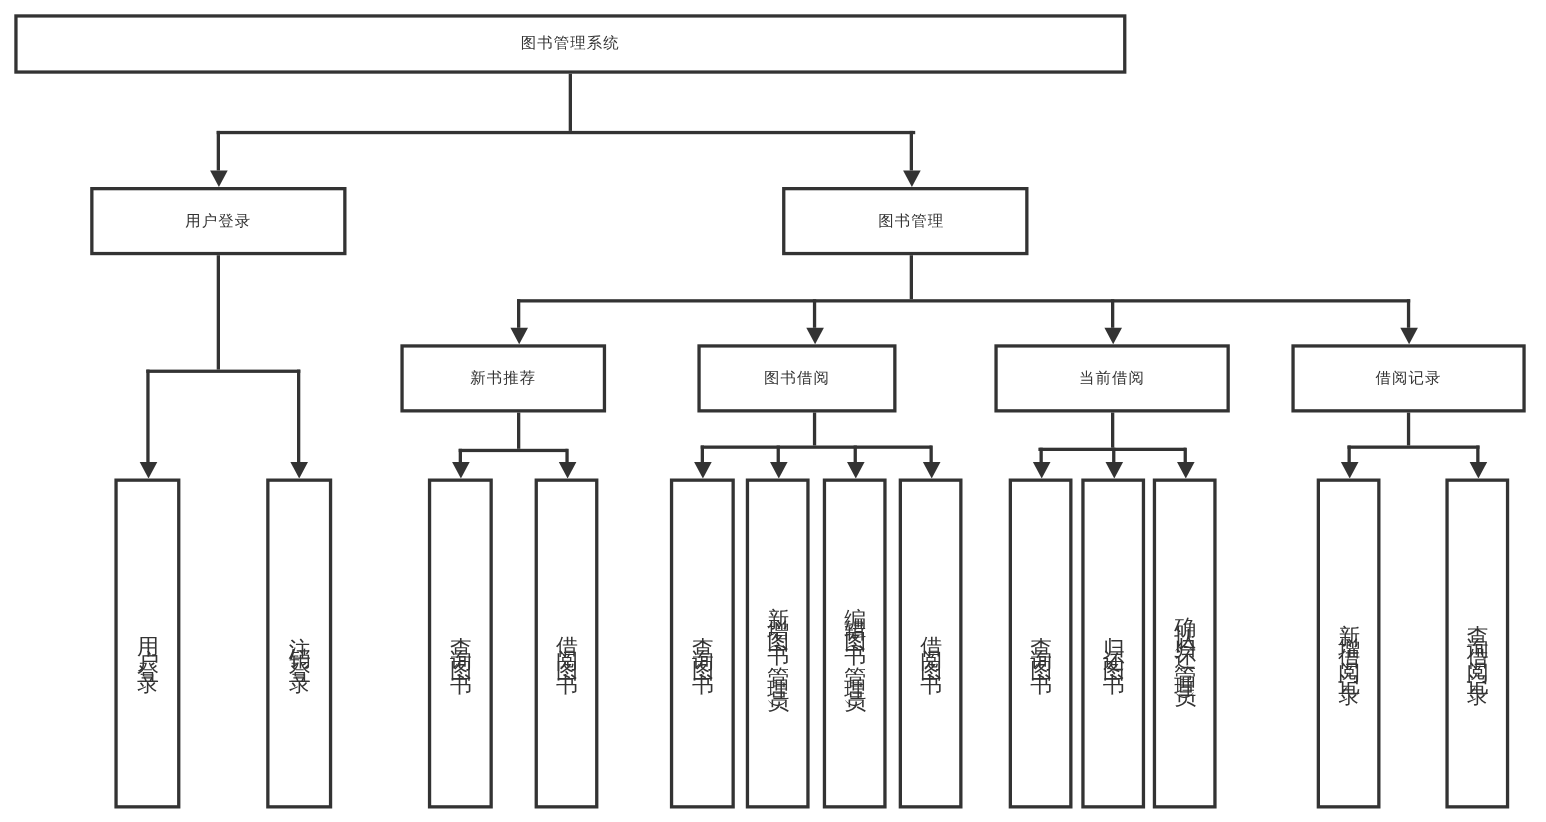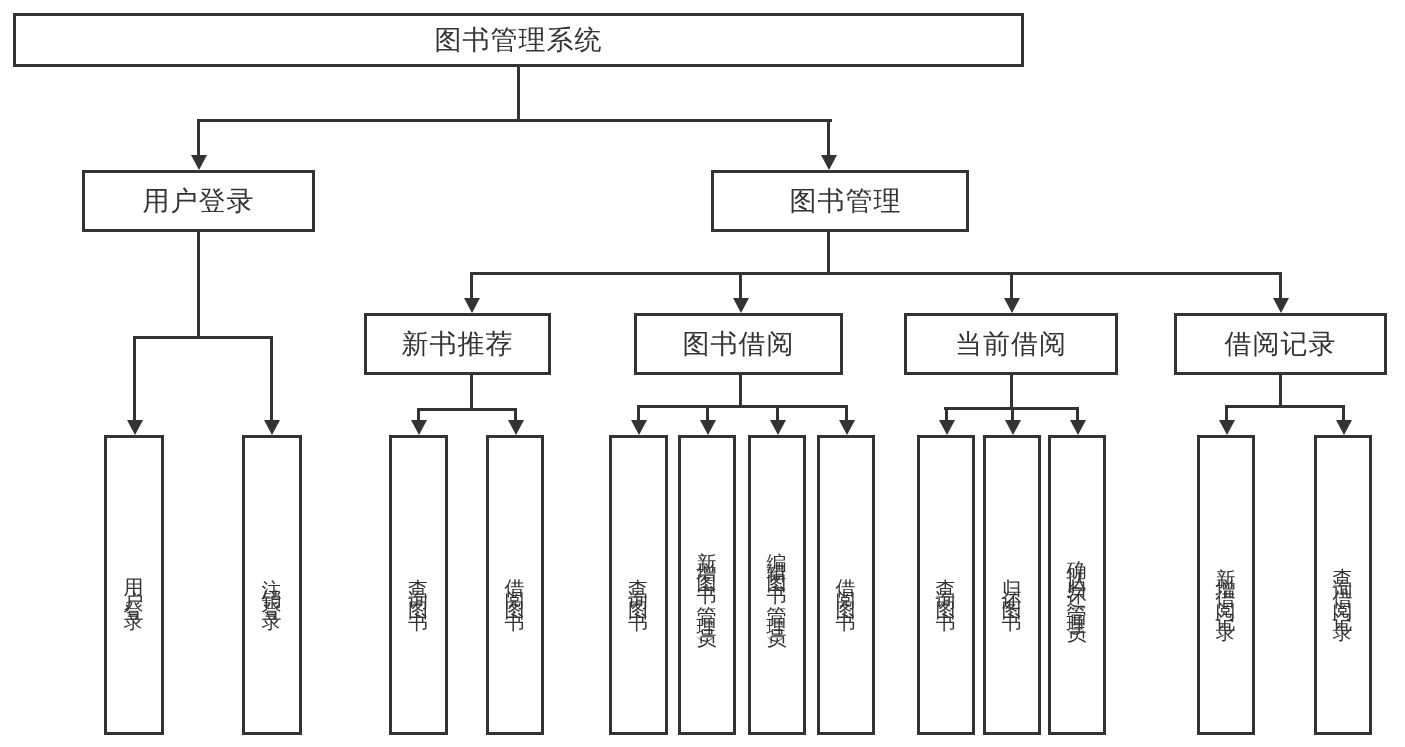--- a/index.html
+++ b/index.html
@@ -12,21 +12,21 @@
     overflow:hidden;
   }
   .box{
     position:absolute;
     box-sizing:border-box;
     border:3px solid #333333;
     background:#ffffff;
     display:flex;align-items:center;justify-content:center;
     text-align:center;
   }
-  .hlabel{font-size:27px;letter-spacing:1px;}
+  .hlabel{font-size:14px;letter-spacing:1px;}
   .vlabel{
     writing-mode:vertical-rl;
     font-size:20px;
     letter-spacing:11px;
     line-height:1;
   }
   .vline,.hline,.arrow{position:absolute;background:#333333;}
   .vline,.arrow{width:3px;}
   .hline{height:3px;}
   .arrow::after{
@@ -58,40 +58,40 @@
   </div>
 
   <div class="vline" style="left:517px;top:67px;height:52px;"></div>
   <div class="hline" style="left:197px;top:119px;width:635px;"></div>
   <div class="arrow" style="left:197px;top:119px;height:36px;"></div>
   <div class="arrow" style="left:827px;top:119px;height:36px;"></div>
 
   <div class="box" style="left:82px;top:170px;width:233px;height:62px;">
     <span class="hlabel">用户登录</span>
   </div>
-  <div class="box" style="left:711px;top:170px;width:258px;height:62px;padding-left:11px;">
+  <div class="box" style="left:711px;top:170px;width:224px;height:62px;padding-left:11px;">
     <span class="hlabel">图书管理</span>
   </div>
 
   <div class="vline" style="left:197px;top:232px;height:104px;"></div>
   <div class="hline" style="left:133px;top:336px;width:140px;"></div>
   <div class="arrow" style="left:133px;top:336px;height:84px;"></div>
   <div class="arrow" style="left:270px;top:336px;height:84px;"></div>
 
   <div class="vline" style="left:827px;top:232px;height:40px;"></div>
   <div class="hline" style="left:470px;top:272px;width:812px;"></div>
   <div class="arrow" style="left:470px;top:272px;height:26px;"></div>
   <div class="arrow" style="left:739px;top:272px;height:26px;"></div>
   <div class="arrow" style="left:1010px;top:272px;height:26px;"></div>
   <div class="arrow" style="left:1279px;top:272px;height:26px;"></div>
 
   <div class="box" style="left:364px;top:313px;width:187px;height:62px;">
     <span class="hlabel">新书推荐</span>
   </div>
-  <div class="box" style="left:634px;top:313px;width:209px;height:62px;">
+  <div class="box" style="left:634px;top:313px;width:181px;height:62px;">
     <span class="hlabel">图书借阅</span>
   </div>
   <div class="box" style="left:1174px;top:313px;width:213px;height:62px;">
     <span class="hlabel">借阅记录</span>
   </div>
   <div class="box" style="left:904px;top:313px;width:214px;height:62px;">
     <span class="hlabel">当前借阅</span>
   </div>
 
   <div class="vline" style="left:470px;top:375px;height:33px;"></div>

